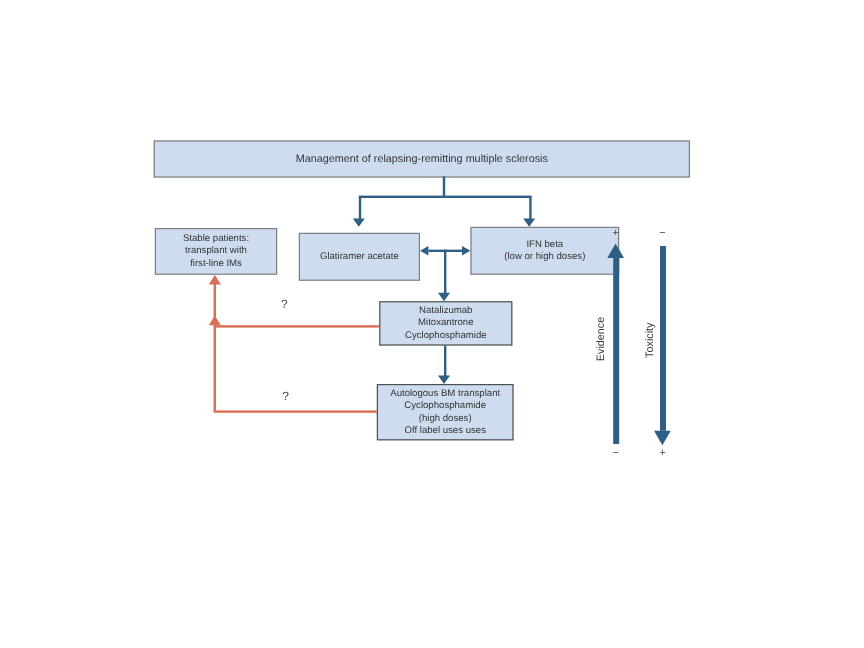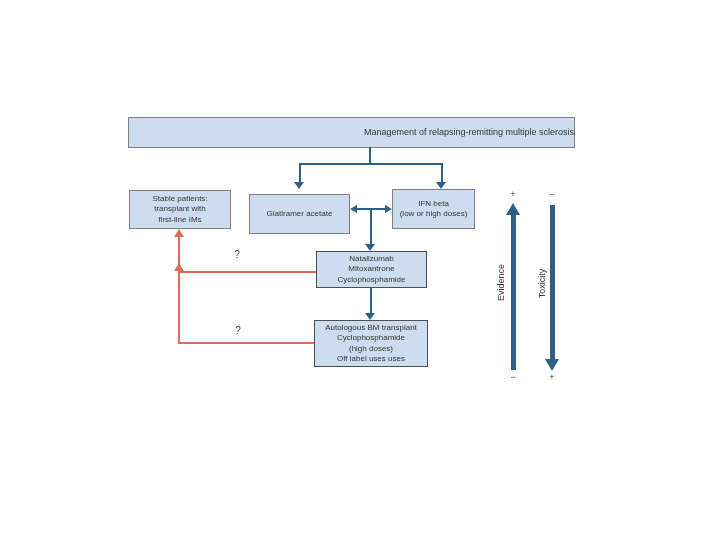--- a/index.html
+++ b/index.html
@@ -27,24 +27,24 @@
     box-sizing: border-box;
     display: flex;
     align-items: center;
     justify-content: center;
     text-align: center;
     white-space: pre-line;
     font-size: 8px;
     line-height: 1.3;
     color: var(--text-color);
   }
-  .box-title       { left:128px; top:117px; width:447px; height:31px; font-size:9px; border-width:1.5px;justify-content:flex-end; }
+  .box-title       { left:128px; top:117px; width:447px; height:31px; font-size:9px; border-width:1.5px; }
   .box-stable      { left:129px; top:190px; width:102px; height:39px; }
   .box-glatiramer  { left:249px; top:194px; width:101px; height:40px; }
-  .box-ifn         { left:392px; top:189px; width:83px; height:40px; }
+  .box-ifn         { left:392px; top:189px; width:124px; height:40px; }
   .box-natalizumab { left:316px; top:251px; width:111px; height:37px; border-color: var(--dark-box-border); }
   .box-autologous  { left:314px; top:320px; width:114px; height:47px; border-color: var(--dark-box-border); }
 
   .line { position: absolute; background: var(--connector-blue); }
   .oline { position: absolute; background: var(--connector-orange); }
   .c-stem   { left:369px; top:147px; width:2px; height:17px; }
   .c-hbar   { left:299px; top:163px; width:144px; height:2px; }
   .c-vleft  { left:299px; top:164px; width:2px; height:19px; }
   .c-vright { left:441px; top:164px; width:2px; height:19px; }
   .c-dbl    { left:357px; top:208px; width:29px; height:2px; }

